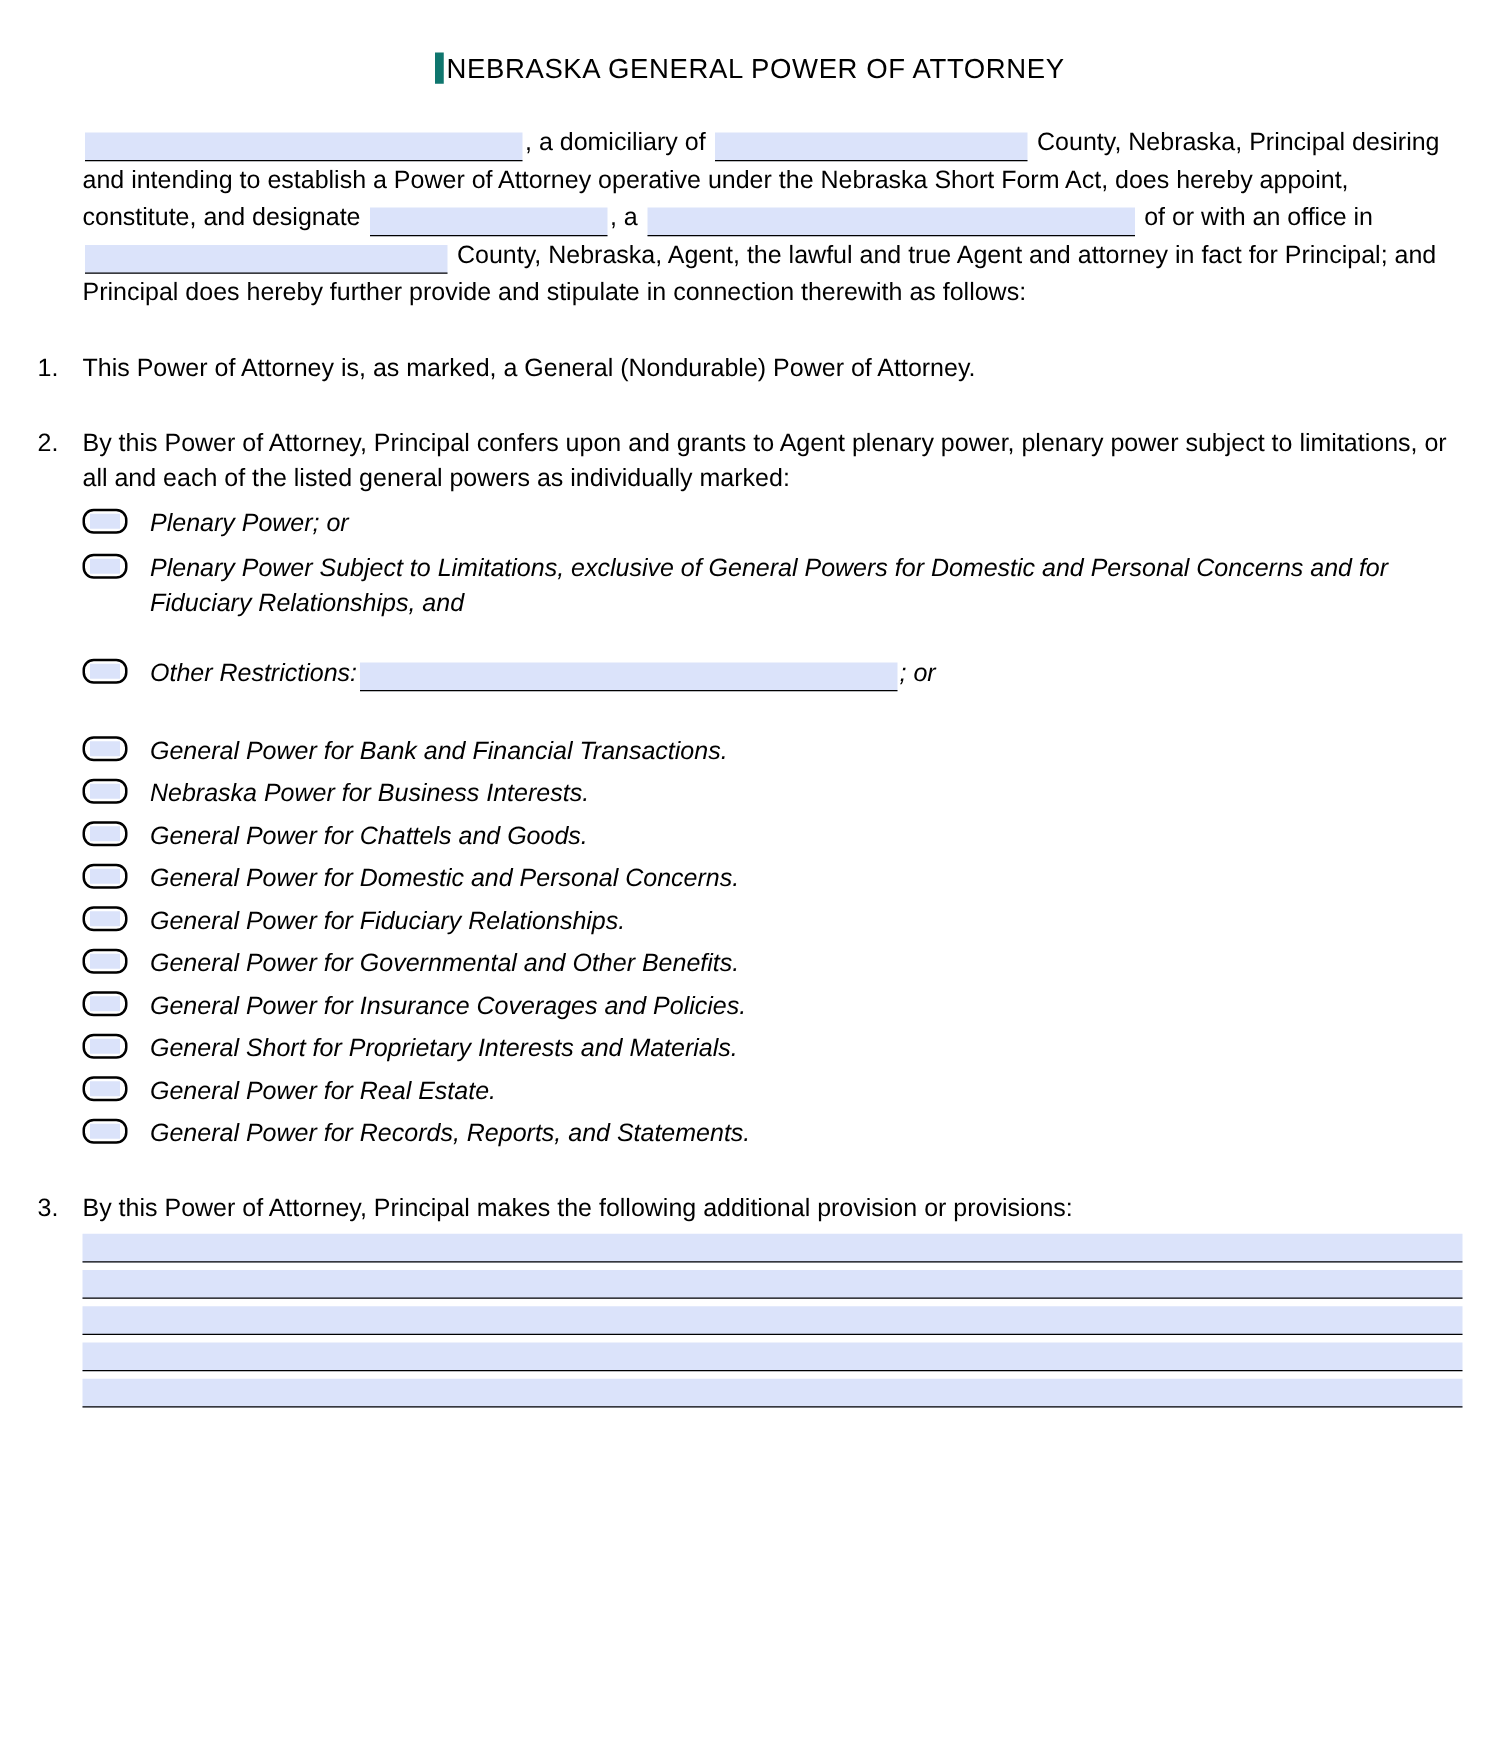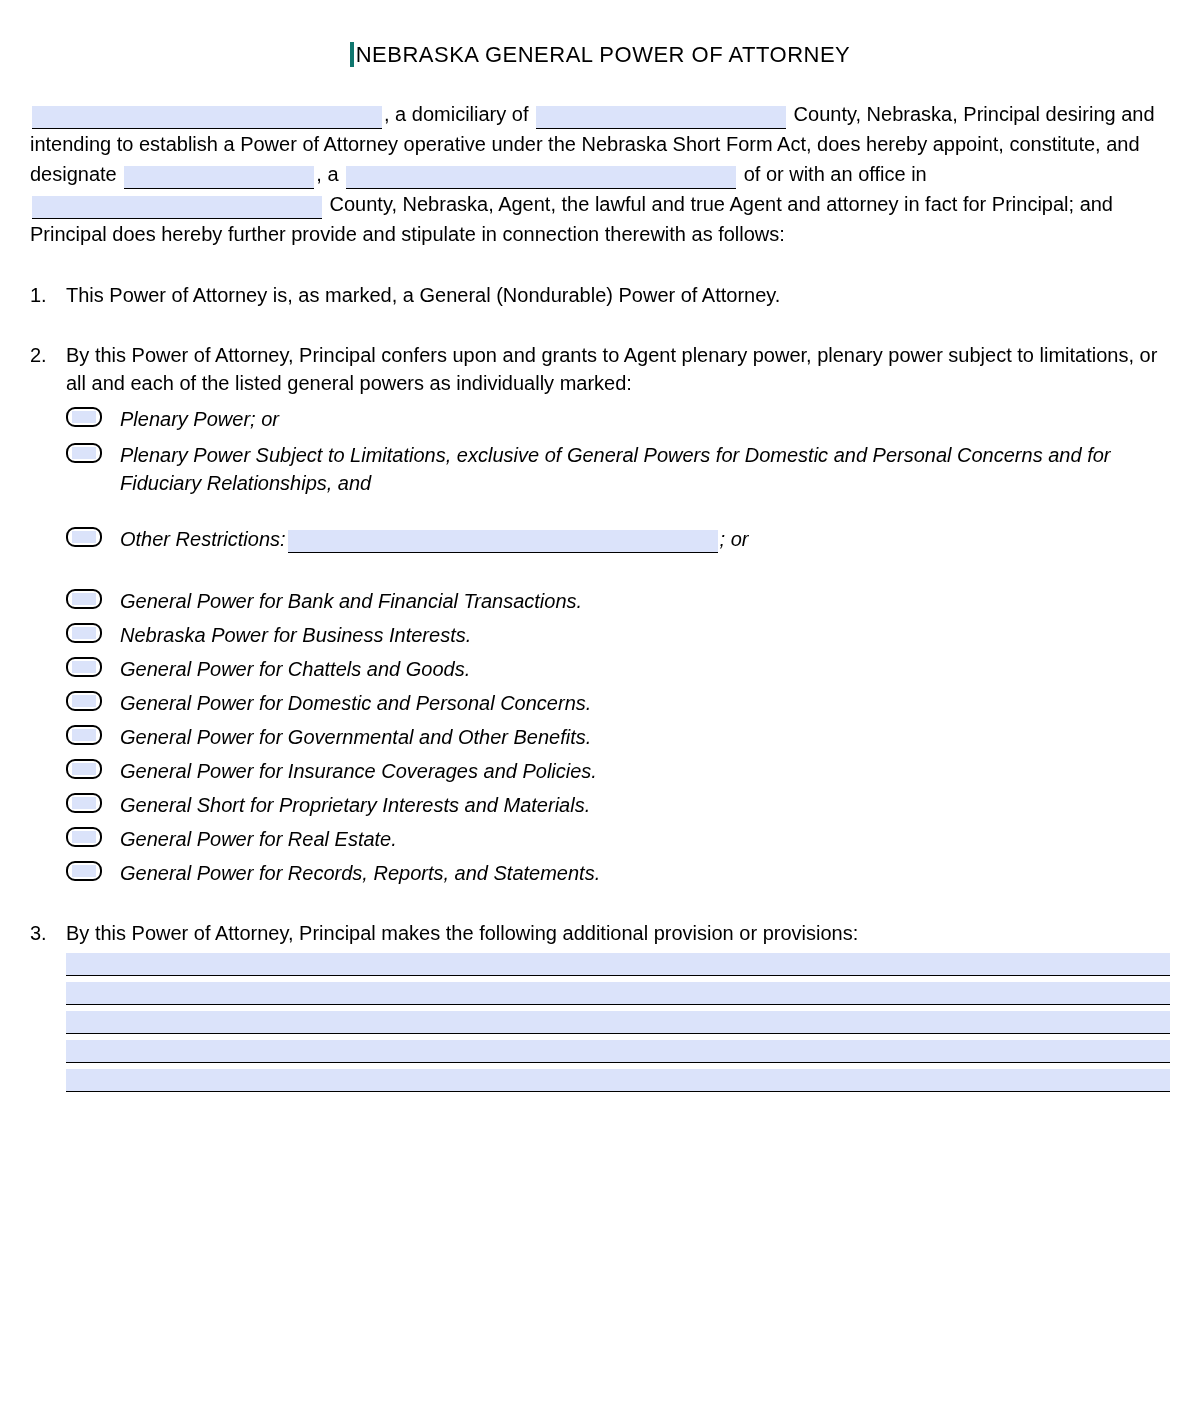--- a/index.html
+++ b/index.html
@@ -13,24 +13,25 @@
       width: 1200px;
       box-sizing: border-box;
     }
     .title {
       text-align: center;
       font-size: 22px;
       margin-bottom: 28px;
       letter-spacing: 0.5px;
     }
     .title-inner {
-      border-left: 4px solid #0f766e;
+      border-left: 7px solid #0f766e;
       padding-left: 2px;
     }
     .content {
+      margin-left: 36px;
     }
     .field {
       display: inline-block;
       background: #dbe3fa;
       border-bottom: 1.5px solid #000;
       height: 22px;
       vertical-align: bottom;
       margin: 0 2px;
     }
     .ol-item {
@@ -167,20 +168,28 @@
           </div>
         </div>
       <div class="check-label">General Power for Domestic and Personal Concerns.</div>
     </div>
     <div class="check-row wide">
       <div class="checkbox-wrap">
           <div class="checkbox">
             <div class="checkbox-inner"></div>
           </div>
         </div>
+      <div class="check-label">General Power for Fiduciary Relationships.</div>
+    </div>
+    <div class="check-row wide">
+      <div class="checkbox-wrap">
+          <div class="checkbox">
+            <div class="checkbox-inner"></div>
+          </div>
+        </div>
       <div class="check-label">General Power for Governmental and Other Benefits.</div>
     </div>
     <div class="check-row wide">
       <div class="checkbox-wrap">
           <div class="checkbox">
             <div class="checkbox-inner"></div>
           </div>
         </div>
       <div class="check-label">General Power for Insurance Coverages and Policies.</div>
     </div>

